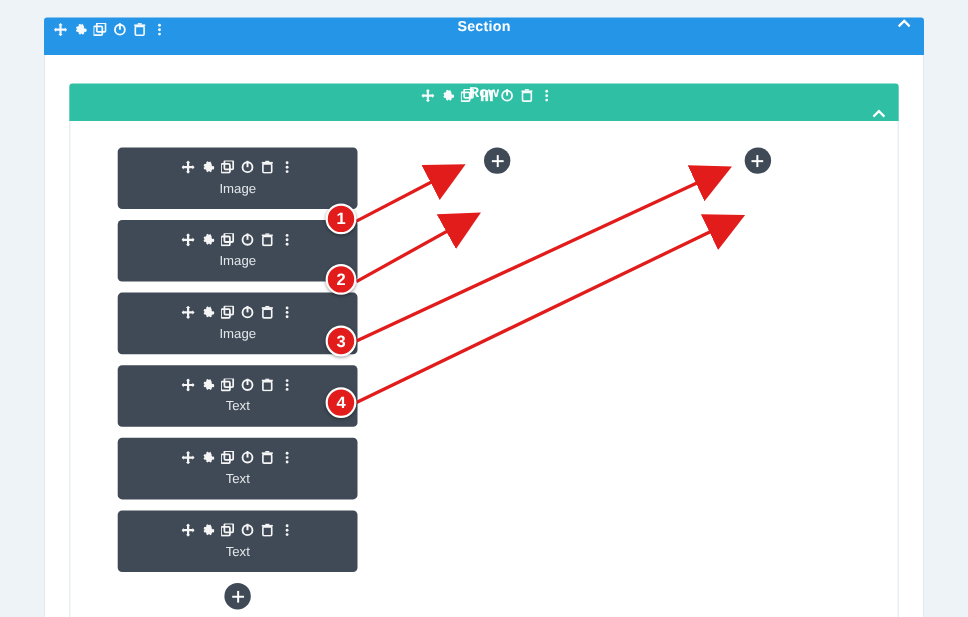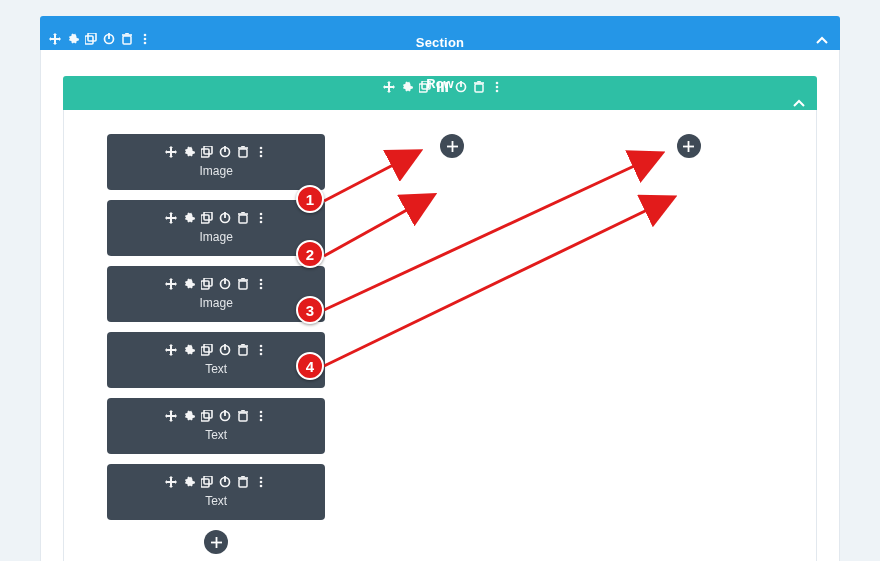--- a/index.html
+++ b/index.html
@@ -9,21 +9,21 @@
     font-size:13px;
     width:880px;
     height:561px;
     overflow:hidden;
     position:relative;
     padding:16px 40px 0 40px;
   }
   
   .section-header{
     display:flex;
-    align-items:flex-end;
+    align-items:flex-start;
     height:34px;
     background:#2596e7;
     border-radius:3px 3px 0 0;
     color:#fff;
     position:relative;
   }
   .section-header .tool-strip{display:flex;gap:0;padding-left:6px;}
   .section-header .title{
     position:absolute;left:0;right:0;text-align:center;
     font-weight:600;font-size:13px;letter-spacing:.2px;

